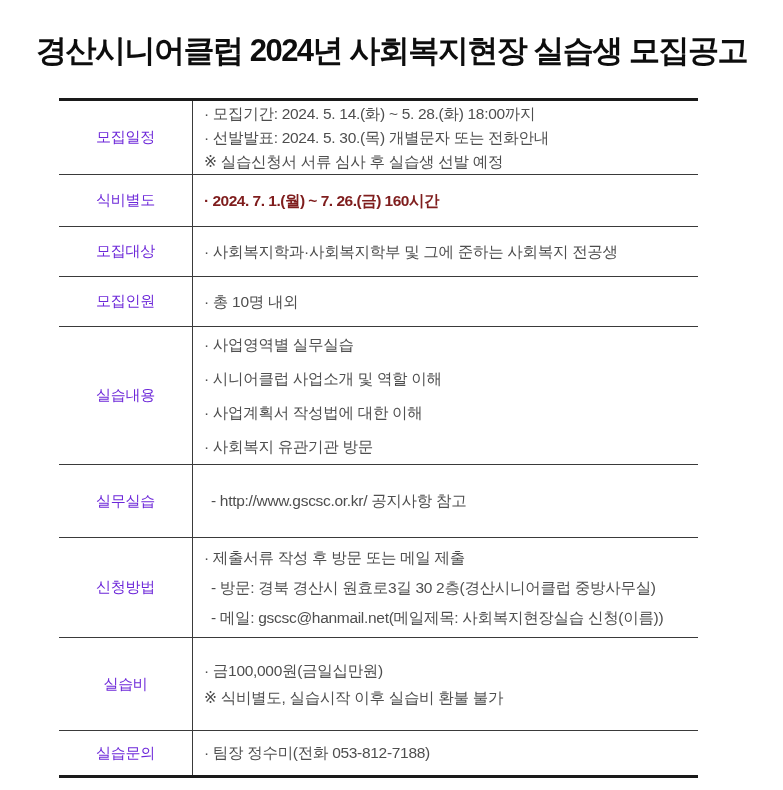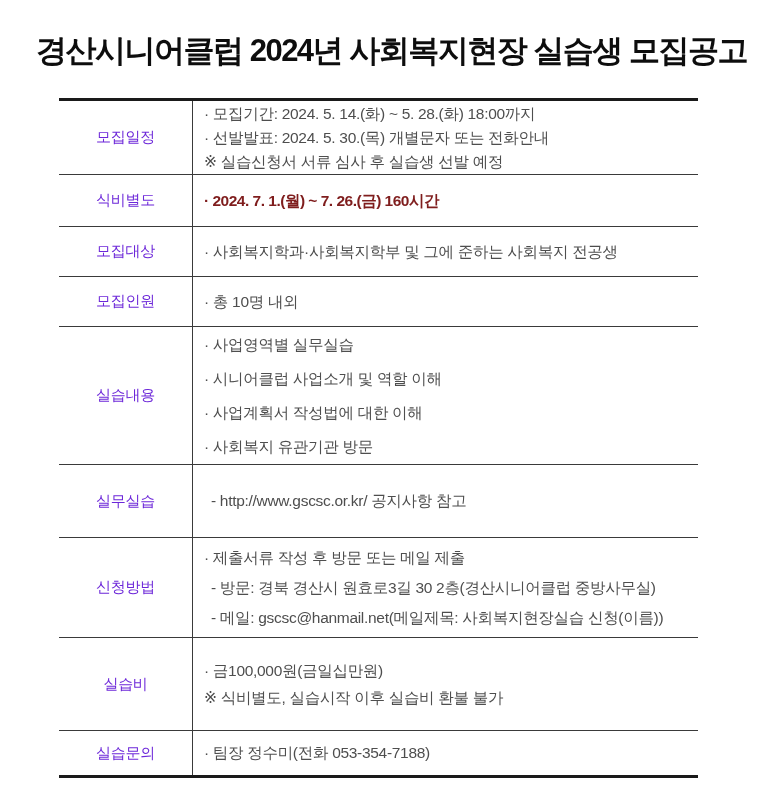--- a/index.html
+++ b/index.html
@@ -148,18 +148,18 @@
       <div class="label-cell">실습비</div>
       <div class="content-cell">
         <div class="line">· 금100,000원(금일십만원)</div>
         <div class="line">※ 식비별도, 실습시작 이후 실습비 환불 불가</div>
       </div>
     </div>
 
     <div class="row r9">
       <div class="label-cell">실습문의</div>
       <div class="content-cell">
-        <div class="line">· 팀장 정수미(전화 053-354-7188)</div>
+        <div class="line">· 팀장 정수미(전화 053-812-7188)</div>
       </div>
     </div>
 
   </div>
 </div>
 
 </body></html>

